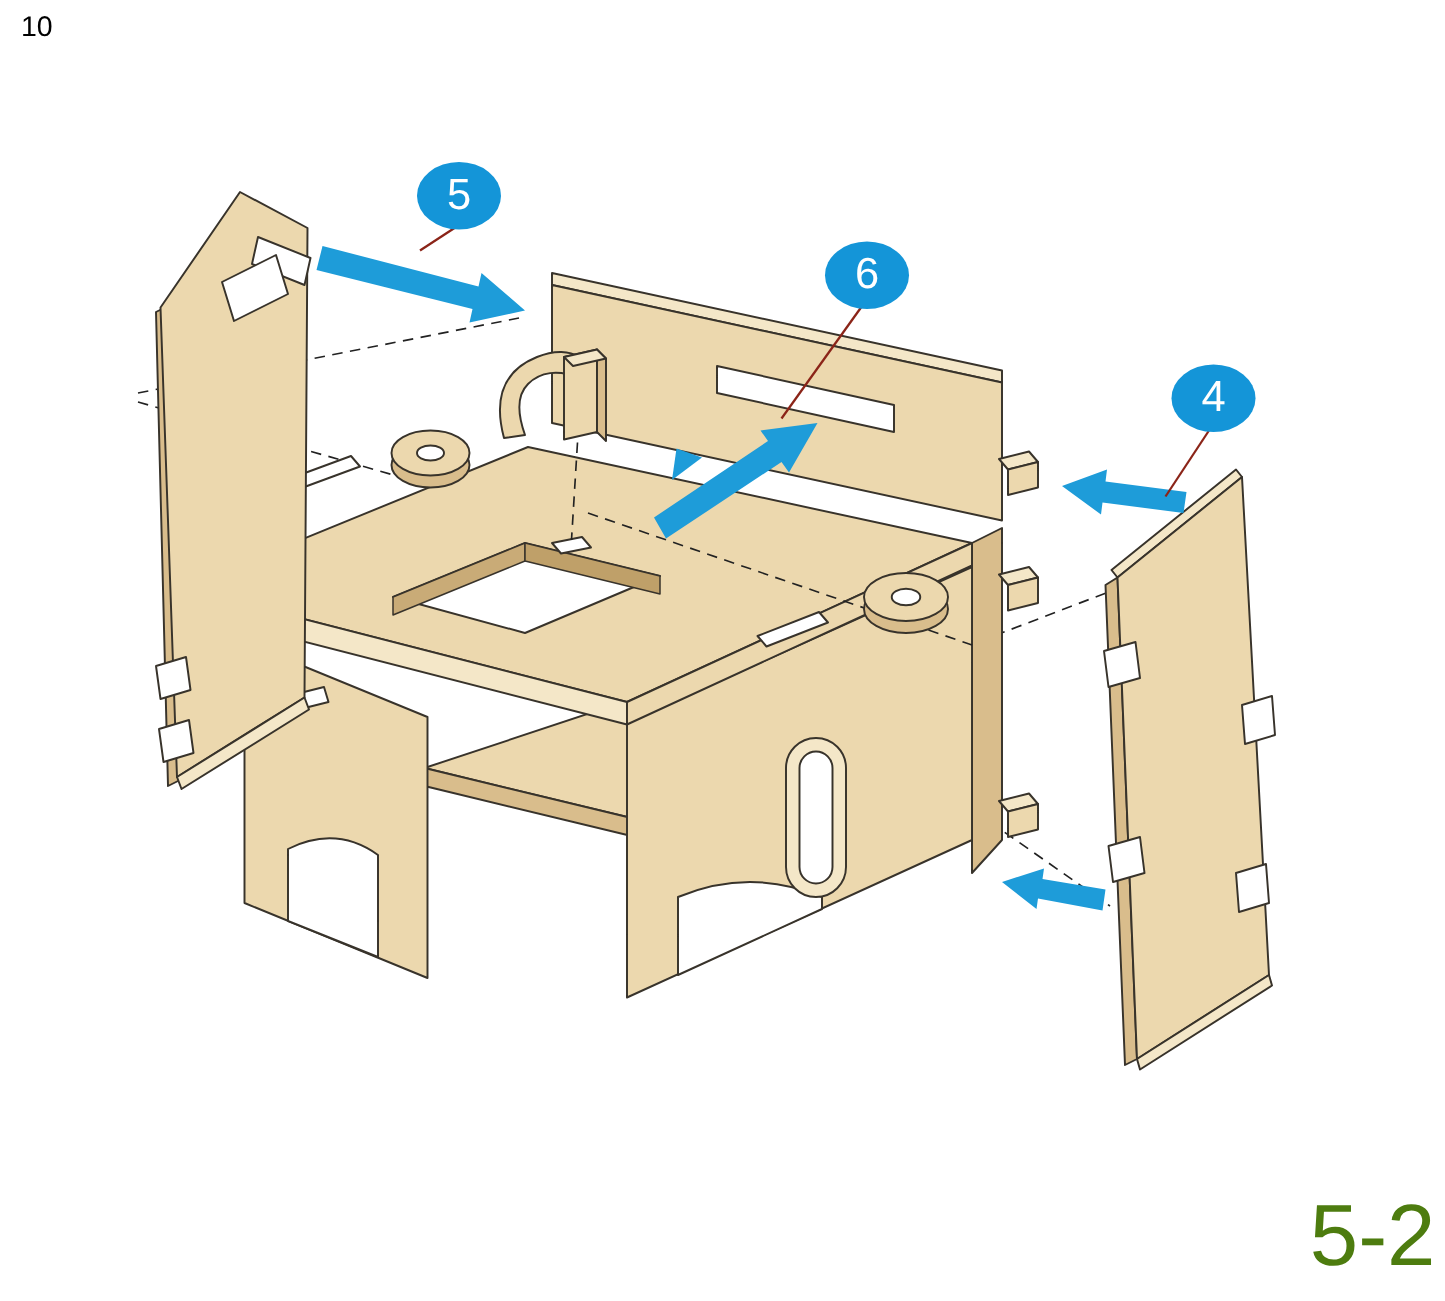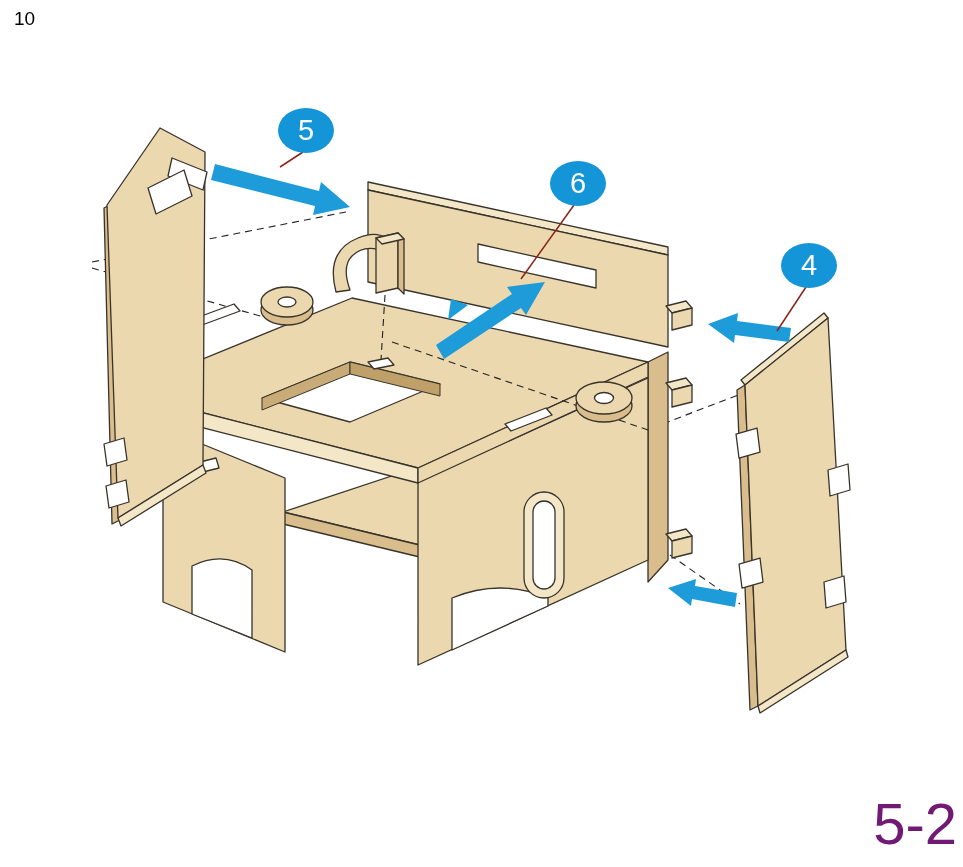--- a/index.html
+++ b/index.html
@@ -1,20 +1,20 @@
 <!DOCTYPE html>
 <html><head>
 <meta charset="utf-8">
 <style>
   html,body{margin:0;padding:0;background:#fff;}
   body{font-family:"Liberation Sans", sans-serif;}
   .page{position:relative;width:963px;height:867px;background:#ffffff;overflow:hidden;padding-left:10px;}
   .page-number{position:absolute;left:14px;top:8px;font-size:19px;color:#000;}
   .title{position:absolute;right:20px;top:18px;font-size:31px;color:#000;white-space:nowrap;}
-  .step-label{position:absolute;right:16px;bottom:10px;font-size:58px;color:#701a75;margin-left:12px;}
+  .step-label{position:absolute;right:16px;bottom:10px;font-size:58px;color:#4d7c0f;margin-left:12px;}
   .illustration{position:absolute;left:0;top:0;}
 
   .badge{position:absolute;width:56px;height:45px;border-radius:50%;
          background:#1495d8;display:flex;align-items:center;justify-content:center;
          color:#fff;font-size:29px;}
   
   .wood{fill:#ecd8ae;stroke:#38332b;stroke-width:1.3;stroke-linejoin:round;}
   .woodD{fill:#d9bd8c;stroke:#38332b;stroke-width:1.3;stroke-linejoin:round;}
   .woodL{fill:#f4e7c8;stroke:#38332b;stroke-width:1.3;stroke-linejoin:round;}
   .cut{fill:#ffffff;stroke:#38332b;stroke-width:1.3;stroke-linejoin:round;}

